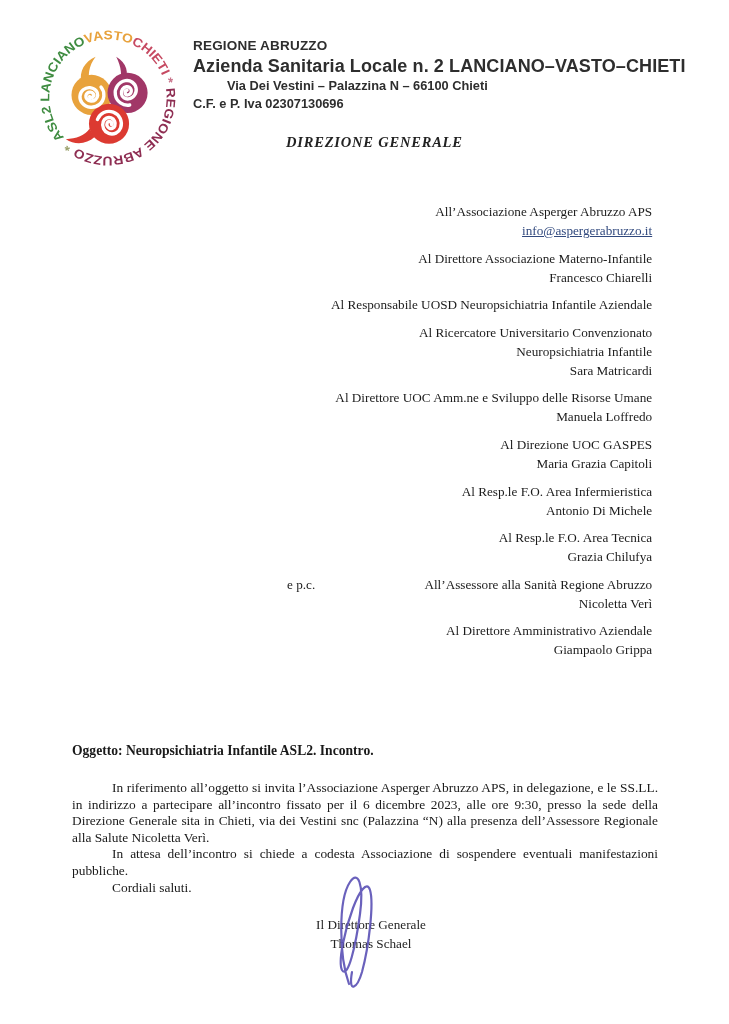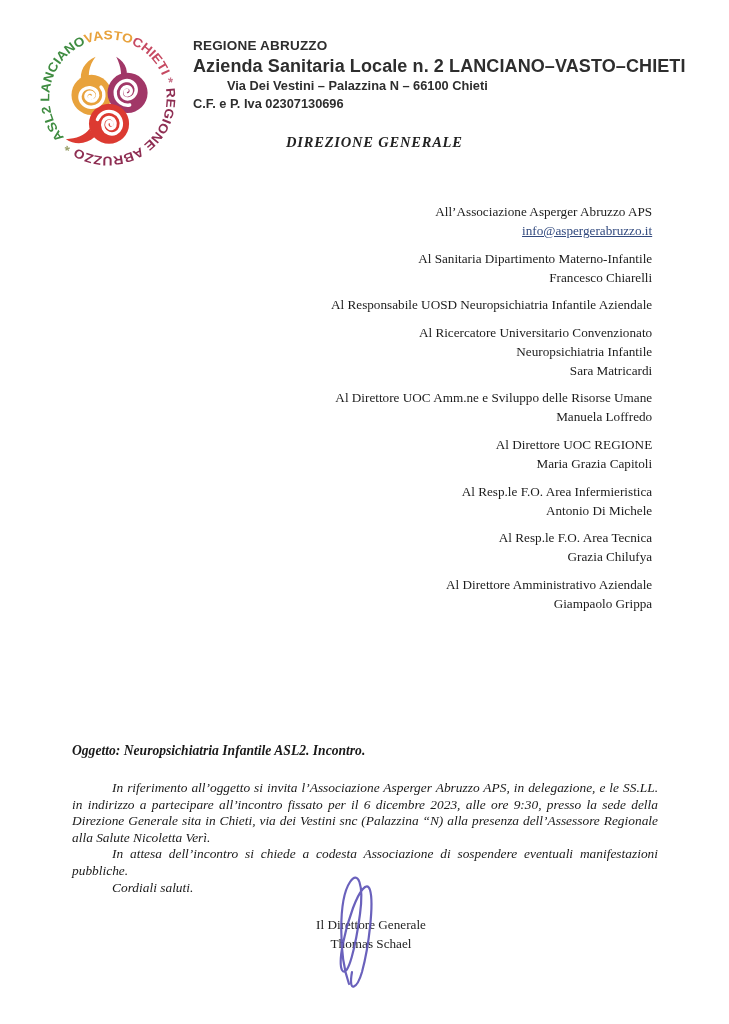--- a/index.html
+++ b/index.html
@@ -20,21 +20,21 @@
     position:absolute;left:286px;top:134px;
     font-family:"Liberation Serif",serif;font-weight:bold;font-style:italic;
     font-size:14.5px;letter-spacing:.8px;color:#222;text-align:center;
   }
   
   .recipients{position:absolute;left:331px;top:202px;font-size:13.2px;line-height:19px;color:#1b1b1b;text-align:right;}
   .rgroup{margin-bottom:8.6px;position:relative;white-space:nowrap;}
   .pc-label{position:absolute;left:-44px;top:0;}
   .email{color:#31497e;text-decoration:underline;display:inline-block;}
   
-  .body-block{position:absolute;left:72px;top:741px;width:586px;font-size:13.4px;color:#191919;font-style:italic;}
+  .body-block{position:absolute;left:72px;top:741px;width:586px;font-size:13.4px;color:#191919;}
   .subject{font-weight:bold;font-size:13.6px;line-height:19px;margin:0 0 20px 0;}
   .body-block p{margin:0;text-indent:40px;text-align:justify;line-height:16.6px;}
   .closing{text-indent:40px;line-height:16.6px;}
   
   .sig-block{position:absolute;left:290px;top:915px;width:162px;text-align:center;font-size:13.2px;line-height:19px;color:#242424;}
   .sig-ink{position:absolute;left:326px;top:858px;width:66px;height:142px;pointer-events:none;}
 </style>
 </head>
 <body>
 
@@ -74,46 +74,51 @@
   <div class="dept">DIREZIONE GENERALE</div>
 
   <div class="recipients">
     <div class="rgroup">
       <div>All’Associazione Asperger Abruzzo APS</div>
       <a class="email" href="#">info@aspergerabruzzo.it</a>
     </div>
     <div class="rgroup">
     </div>
     <div class="rgroup">
-      <div>Al Sanitaria Dipartimento Materno-Infantile</div>
+      <div>Al Direttore Associazione Materno-Infantile</div>
       <div>Francesco Chiarelli</div>
     </div>
     <div class="rgroup">
       <div>Al Responsabile UOSD Neuropsichiatria Infantile Aziendale</div>
     </div>
     <div class="rgroup">
       <div>Al Ricercatore Universitario Convenzionato</div>
       <div>Neuropsichiatria Infantile</div>
       <div>Sara Matricardi</div>
     </div>
     <div class="rgroup">
       <div>Al Direttore UOC Amm.ne e Sviluppo delle Risorse Umane</div>
       <div>Manuela Loffredo</div>
     </div>
     <div class="rgroup">
-      <div>Al Direttore UOC REGIONE</div>
+      <div>Al Direzione UOC GASPES</div>
       <div>Maria Grazia Capitoli</div>
     </div>
     <div class="rgroup">
       <div>Al Resp.le F.O. Area Infermieristica</div>
       <div>Antonio Di Michele</div>
     </div>
     <div class="rgroup">
       <div>Al Resp.le F.O. Area Tecnica</div>
       <div>Grazia Chilufya</div>
+    </div>
+    <div class="rgroup">
+      <span class="pc-label">e p.c.</span>
+      <div>All’Assessore alla Sanità Regione Abruzzo</div>
+      <div>Nicoletta Verì</div>
     </div>
     <div class="rgroup">
       <div>Al Direttore Amministrativo Aziendale</div>
       <div>Giampaolo Grippa</div>
     </div>
   </div>
 
   <div class="body-block">
     <div class="subject">Oggetto: Neuropsichiatria Infantile ASL2. Incontro.</div>
     <p>In riferimento all’oggetto si invita l’Associazione Asperger Abruzzo APS, in delegazione, e le SS.LL. in indirizzo a partecipare all’incontro fissato per il 6 dicembre 2023, alle ore 9:30, presso la sede della Direzione Generale sita in Chieti, via dei Vestini snc (Palazzina “N) alla presenza dell’Assessore Regionale alla Salute Nicoletta Verì.</p>

